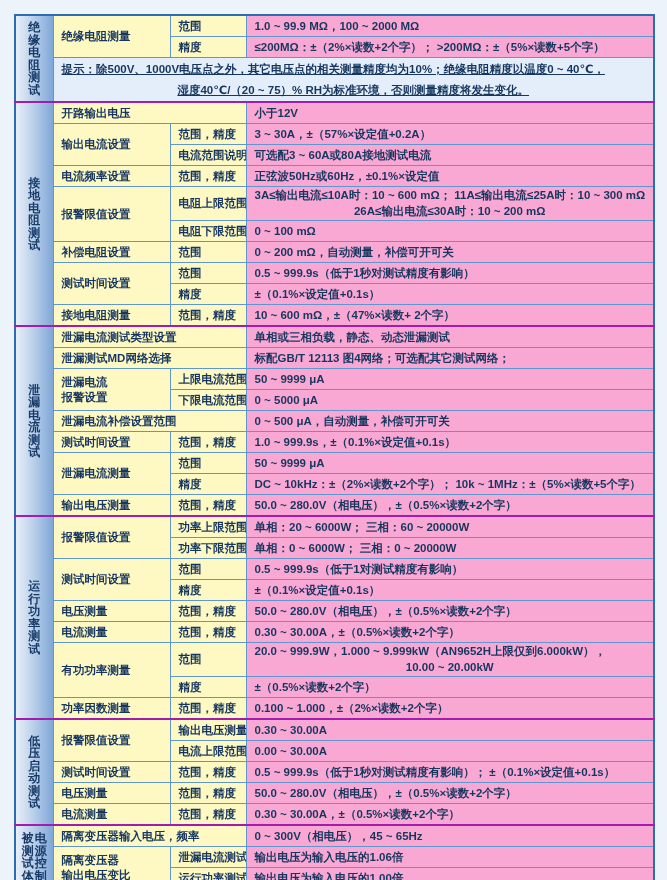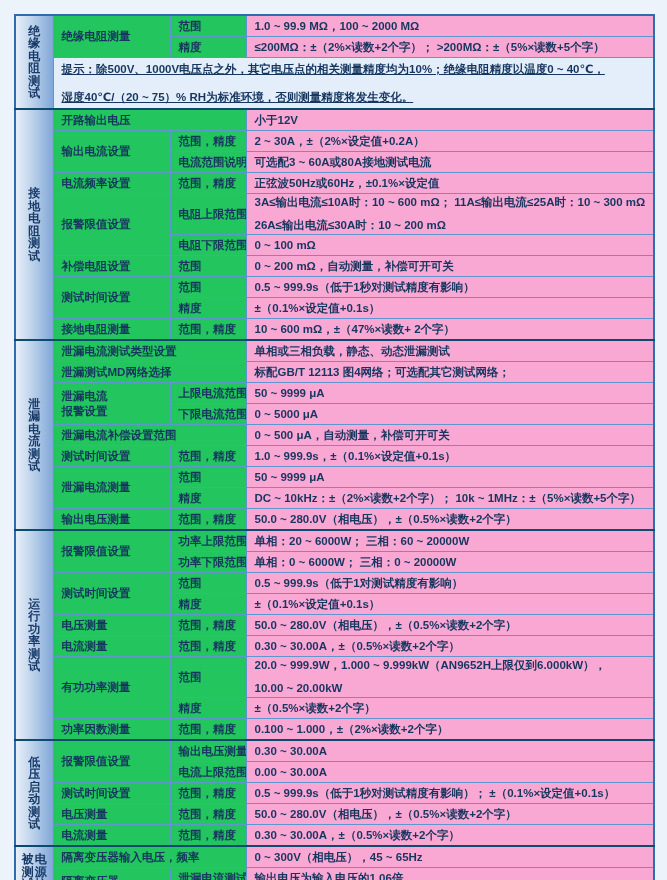--- a/index.html
+++ b/index.html
@@ -32,28 +32,28 @@
     border: 1px solid #5e96cd;
     color: #16365f;
     font-size: 11.5px;
     font-weight: 700;
     padding: 1px 8px;
     height: 18px;
     line-height: 1.3;
     vertical-align: middle;
     overflow: hidden;
   }
-  td.param, td.sub { background: #22c55e; margin-left: 33px; }
+  td.param, td.sub { background: #fef9c3; margin-left: 33px; }
   td.value { background: #f9a8d4; }
   td.note  { background: #e3eefa; text-decoration: underline; }
   td.note .line { line-height: 1.75; }
   td .line { white-space: nowrap; }
-  td.value .line + .line, td.note .line + .line { margin-top: 8px; }
+  td.value .line + .line, td.note .line + .line { margin-top: 1px; text-align: center; }
 
-  tr.section-start td { border-top: 2px solid #0c4a6e; }
+  tr.section-start td { border-top: 2px solid #a21caf; }
 
   td.cat {
     background: linear-gradient(90deg, #e8eff9 0%, #bcd1ea 45%, #7fa7d8 100%);
     padding: 0;
     text-align: center;
     vertical-align: middle;
   }
   .cat-wrap {
     display: flex;
     justify-content: center;
@@ -142,21 +142,21 @@
           </td>
         </tr>
         <tr>
           <td class="param" rowspan="2">
             <div class="line">输出电流设置</div>
           </td>
           <td class="sub">
             <div class="line">范围，精度</div>
           </td>
           <td class="value">
-            <div class="line">2 ~ 30A，±（2%×设定值+0.2A）</div>
+            <div class="line">3 ~ 30A，±（57%×设定值+0.2A）</div>
           </td>
         </tr>
         <tr>
           <td class="sub">
             <div class="line">电流范围说明</div>
           </td>
           <td class="value">
             <div class="line">可选配3 ~ 60A或80A接地测试电流</div>
           </td>
         </tr>

